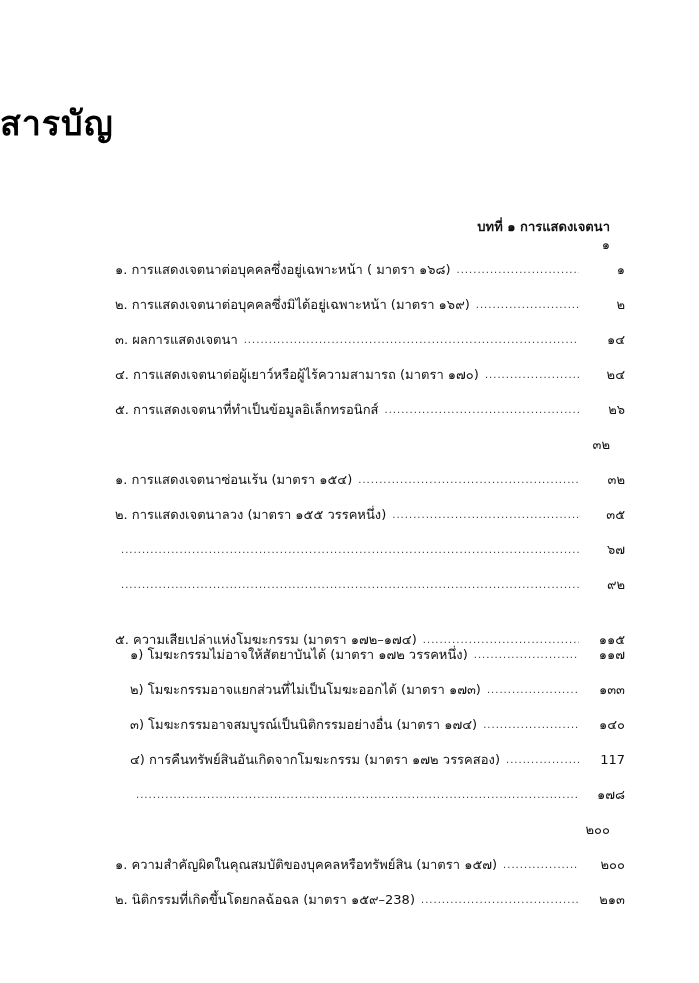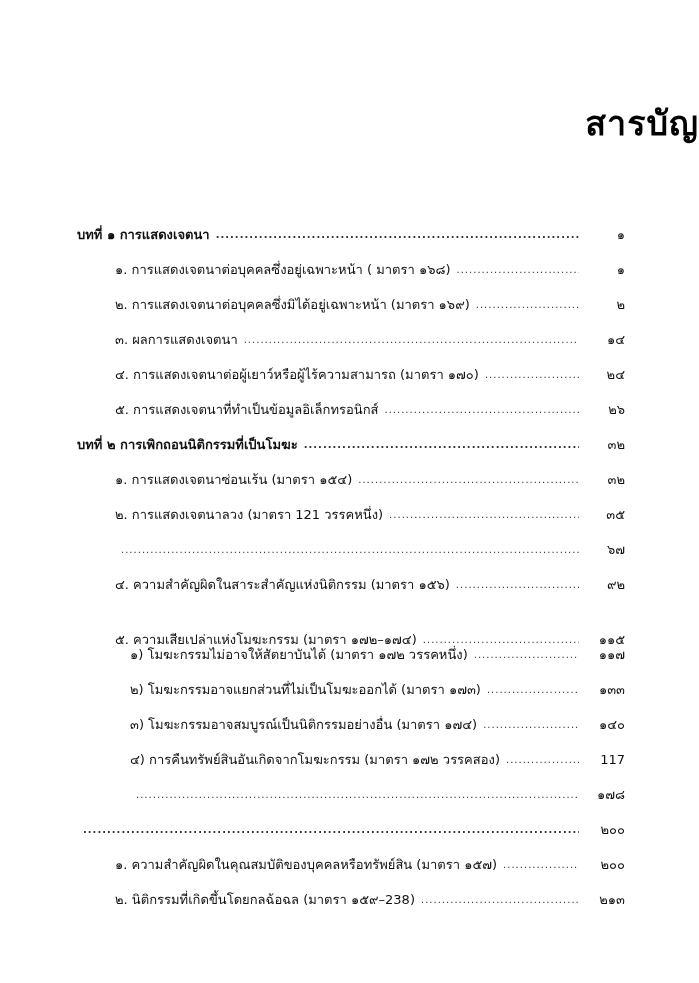--- a/index.html
+++ b/index.html
@@ -1,29 +1,29 @@
 <!DOCTYPE html>
 <html><head>
   <meta charset="utf-8">
   <style>
     html, body { margin: 0; padding: 0; background: #ffffff; }
     body { width: 699px; height: 983px; position: relative; overflow: hidden;
            font-family: "DejaVu Sans", "Liberation Sans", sans-serif; color: #111; }
-    .title { position: absolute; top: 96px; left: 0; width: 699px; text-align: right;
+    .title { position: absolute; top: 96px; left: 0; width: 699px; text-align: left;
              font-family: "DejaVu Serif", "Liberation Serif", serif; font-weight: bold;
              font-size: 34px; color: #000; letter-spacing: 1px; }
     .toc { position: absolute; top: 218px; left: 0; width: 699px; }
     .row { position: absolute; height: 26px; display: flex; align-items: flex-end;
            font-size: 13px; line-height: 18px; white-space: nowrap; }
     .row .label { flex: 0 0 auto; }
     .row .dots { flex: 1 1 auto; overflow: hidden; color: #333; margin: 0 6px 0 6px;
                  font-size: 10px; letter-spacing: 1px; }
     .row .dots::before { content: "......................................................................................................................................................................................................................"; }
     .row .page { flex: 0 0 auto; text-align: right; width: 30px; }
-    .lvl0 { left: 77px; width: 548px; font-weight: bold; }
+    .lvl0 { left: 62px; width: 548px; font-weight: bold; flex-direction: column; }
     .lvl0 .label { font-family: "DejaVu Serif", "Liberation Serif", serif; }
     .lvl0 .page { font-weight: normal; }
     .lvl1 { left: 115px; width: 510px; }
     .lvl2 { left: 130px; width: 495px; }
     .lvl1 .dots, .lvl2 .dots { margin-right: 16px; }
     .lvl0 .dots { margin-right: 16px; }
   </style>
 </head>
 <body>
 
@@ -54,40 +54,38 @@
     <span class="label">๔. การแสดงเจตนาต่อผู้เยาว์หรือผู้ไร้ความสามารถ (มาตรา ๑๗๐)</span>
     <span class="dots"></span>
     <span class="page">๒๔</span>
   </div>
   <div class="row lvl1" style="top:175px">
     <span class="label">๕. การแสดงเจตนาที่ทำเป็นข้อมูลอิเล็กทรอนิกส์</span>
     <span class="dots"></span>
     <span class="page">๒๖</span>
   </div>
   <div class="row lvl0" style="top:210px">
-    <span class="label">บทที่ ๒ การเพิกถอนนิติกรรมที่เป็นโมฆะ</span>
     <span class="dots"></span>
     <span class="page">๓๒</span>
   </div>
   <div class="row lvl1" style="top:245px">
     <span class="label">๑. การแสดงเจตนาซ่อนเร้น (มาตรา ๑๕๔)</span>
     <span class="dots"></span>
     <span class="page">๓๒</span>
   </div>
   <div class="row lvl1" style="top:280px">
-    <span class="label">๒. การแสดงเจตนาลวง (มาตรา 121 วรรคหนึ่ง)</span>
+    <span class="label">๒. การแสดงเจตนาลวง (มาตรา ๑๕๕ วรรคหนึ่ง)</span>
     <span class="dots"></span>
     <span class="page">๓๕</span>
   </div>
   <div class="row lvl1" style="top:315px">
     <span class="dots"></span>
     <span class="page">๖๗</span>
   </div>
   <div class="row lvl1" style="top:350px">
-    <span class="label">๔. ความสำคัญผิดในสาระสำคัญแห่งนิติกรรม (มาตรา ๑๕๖)</span>
     <span class="dots"></span>
     <span class="page">๙๒</span>
   </div>
   <div class="row lvl1" style="top:405px">
     <span class="label">๕. ความเสียเปล่าแห่งโมฆะกรรม (มาตรา ๑๗๒–๑๗๔)</span>
     <span class="dots"></span>
     <span class="page">๑๑๕</span>
   </div>
   <div class="row lvl2" style="top:420px">
     <span class="label">๑) โมฆะกรรมไม่อาจให้สัตยาบันได้ (มาตรา ๑๗๒ วรรคหนึ่ง)</span>

